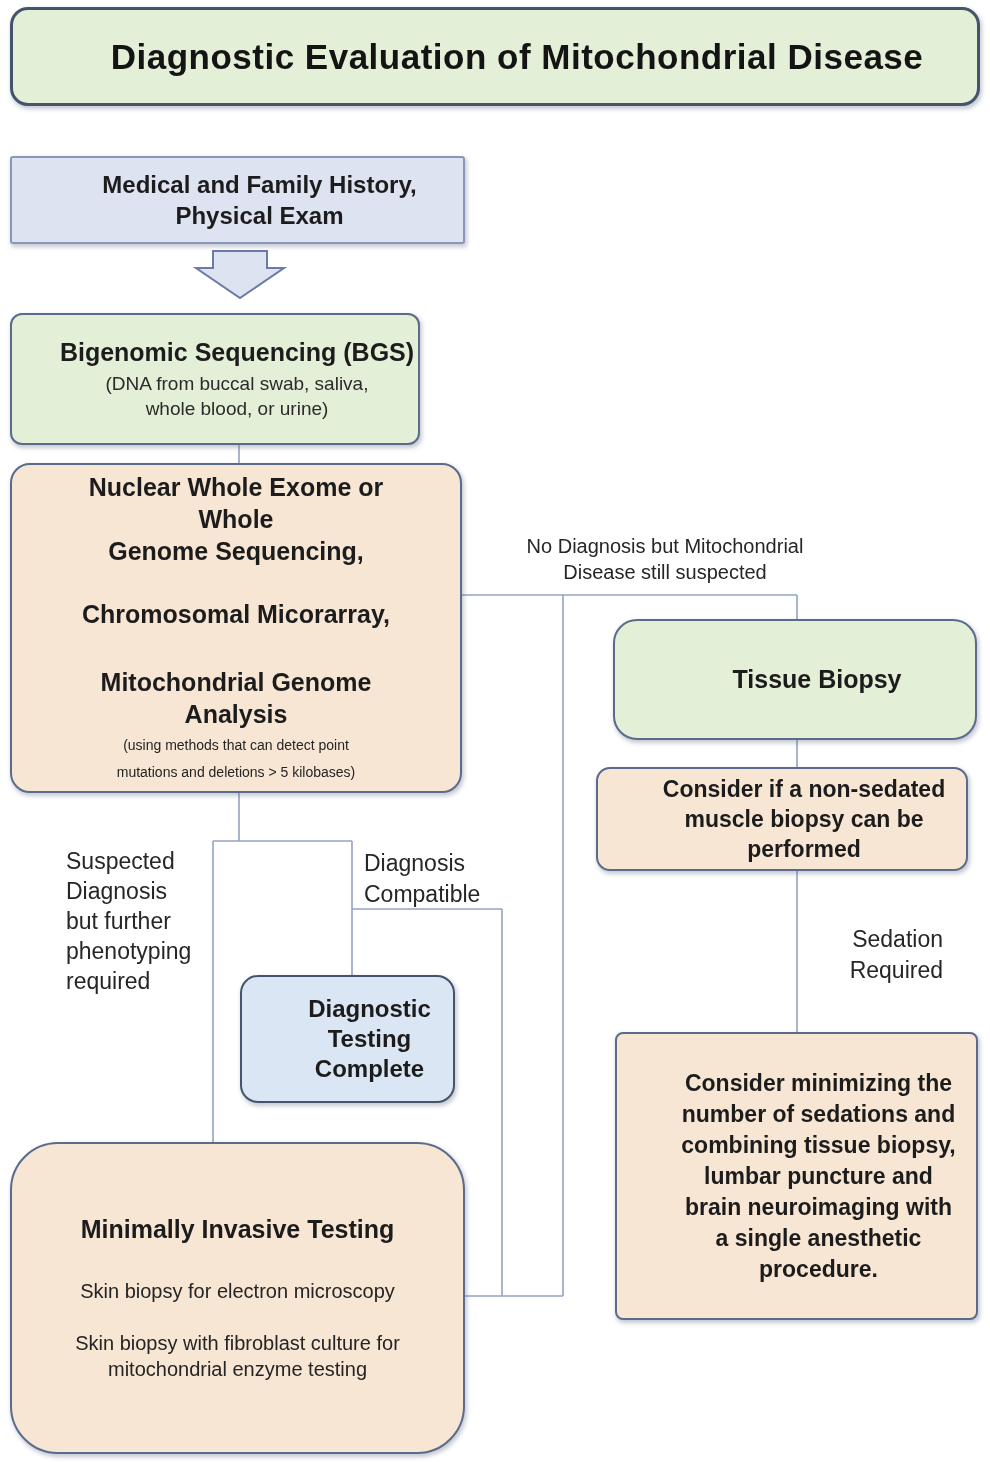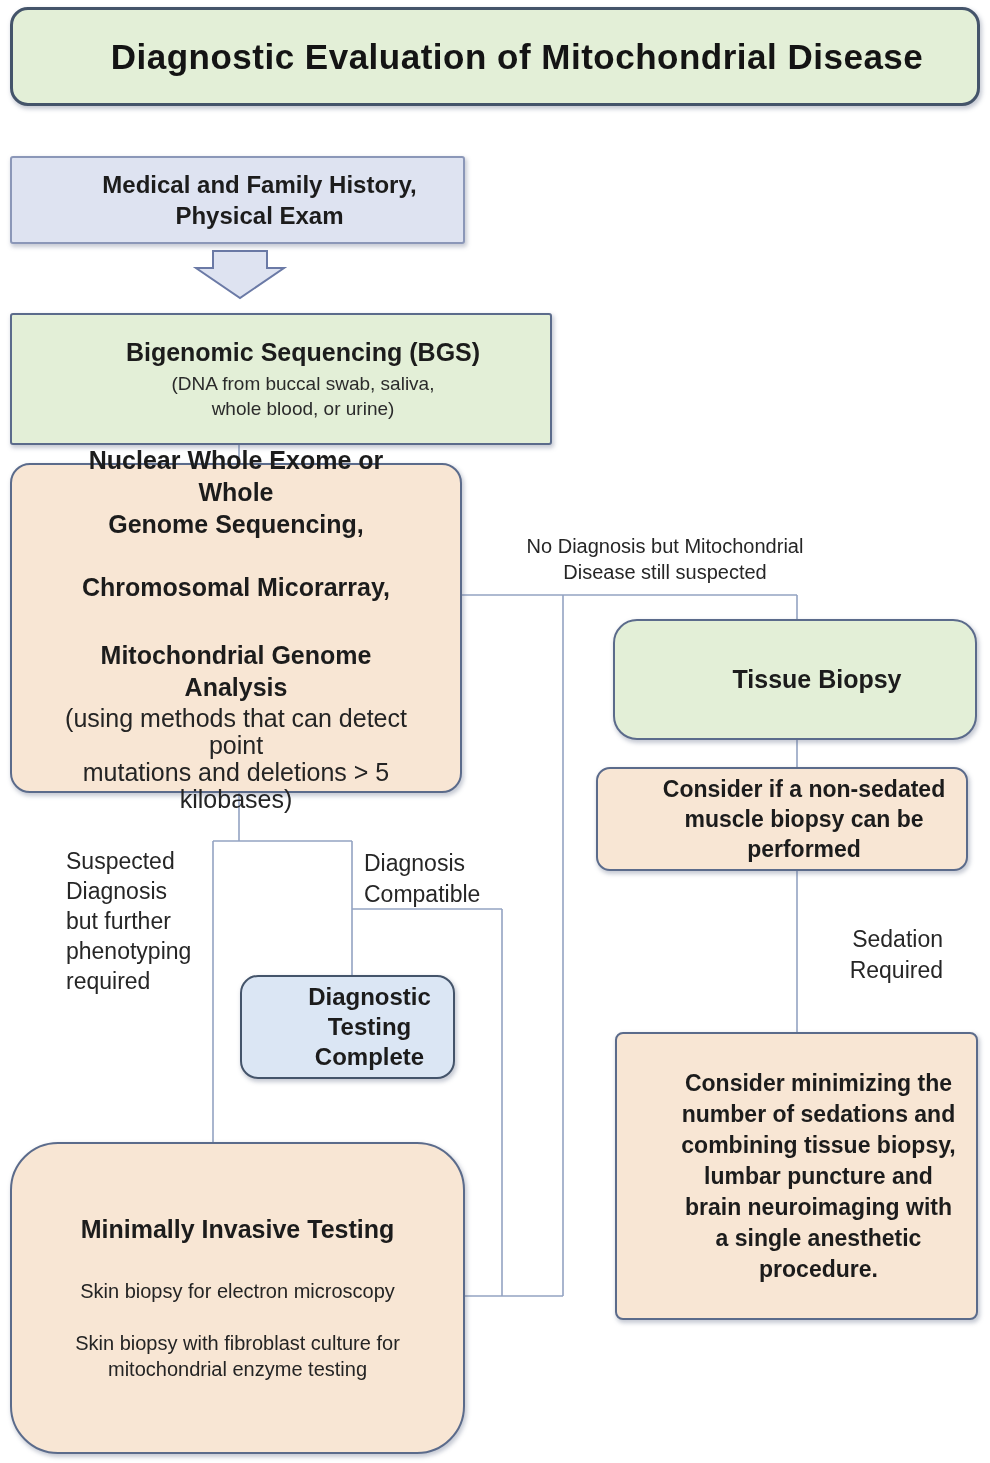--- a/index.html
+++ b/index.html
@@ -16,45 +16,45 @@
   .pre{white-space:pre-line;}
 
   .title-box{left:10px;top:7px;width:970px;height:99px;background:var(--green);
     border:3px solid var(--border-dark);border-radius:18px;}
   .title-box .t{font-size:35px;font-weight:700;letter-spacing:.5px;color:#141414;}
 
   .medical-box{left:10px;top:156px;width:455px;height:88px;background:var(--lavender);
     border:2px solid #8b97b8;border-radius:3px;}
   .medical-box .t{font-size:24px;line-height:31px;font-weight:700;}
 
-  .bigenomic-box{left:10px;top:313px;width:542px;height:132px;background:var(--green);
-    border:2px solid var(--border);border-radius:3px;}
+  .bigenomic-box{left:10px;top:313px;width:410px;height:132px;background:var(--green);
+    border:2px solid var(--border);border-radius:12px;}
   .bigenomic-box .t{font-size:25px;font-weight:700;margin-bottom:4px;}
   .bigenomic-box .s{font-size:19px;line-height:25px;color:#2b2b2b;}
 
   .seq-box{left:10px;top:463px;width:452px;height:330px;background:var(--peach);
     border:2px solid var(--border);border-radius:20px;padding:10px 40px;}
   .seq-box .t1{font-size:25px;line-height:32px;font-weight:700;margin-bottom:31px;}
   .seq-box .t2{font-size:25px;line-height:32px;font-weight:700;margin-bottom:36px;}
   .seq-box .t3{font-size:25px;line-height:32px;font-weight:700;}
-  .seq-box .s{font-size:25px;line-height:27px;color:#242424;margin-top:2px;}
+  .seq-box .s{font-size:14px;line-height:27px;color:#242424;margin-top:2px;}
 
   .tissue-box{left:613px;top:619px;width:364px;height:121px;background:var(--green);
     border:2px solid var(--border);border-radius:24px;}
   .tissue-box .t{font-size:25px;font-weight:700;}
 
   .nonsedated-box{left:596px;top:767px;width:372px;height:104px;background:var(--peach);
     border:2px solid var(--border);border-radius:14px;}
   .nonsedated-box .t{font-size:23px;line-height:30px;font-weight:700;}
 
   .minimize-box{left:615px;top:1032px;width:363px;height:288px;background:var(--peach);
     border:2px solid var(--border);border-radius:8px;}
   .minimize-box .t{font-size:23px;line-height:31px;font-weight:700;}
 
-  .complete-box{left:240px;top:975px;width:215px;height:104px;background:var(--lightblue);
+  .complete-box{left:240px;top:975px;width:215px;height:128px;background:var(--lightblue);
     border:2.5px solid var(--border-dark);border-radius:18px;}
   .complete-box .t{font-size:24px;line-height:30px;font-weight:700;}
 
   .minimally-box{left:10px;top:1142px;width:455px;height:312px;background:var(--peach);
     border:2px solid var(--border);border-radius:48px;padding:14px 20px;}
   .minimally-box .t{font-size:25px;font-weight:700;margin-bottom:34px;}
   .minimally-box .item{font-size:20px;line-height:26px;color:#242424;margin-bottom:26px;}
   .minimally-box .item:last-child{margin-bottom:0;}
 
   .lbl{position:absolute;z-index:1;color:#262626;}

